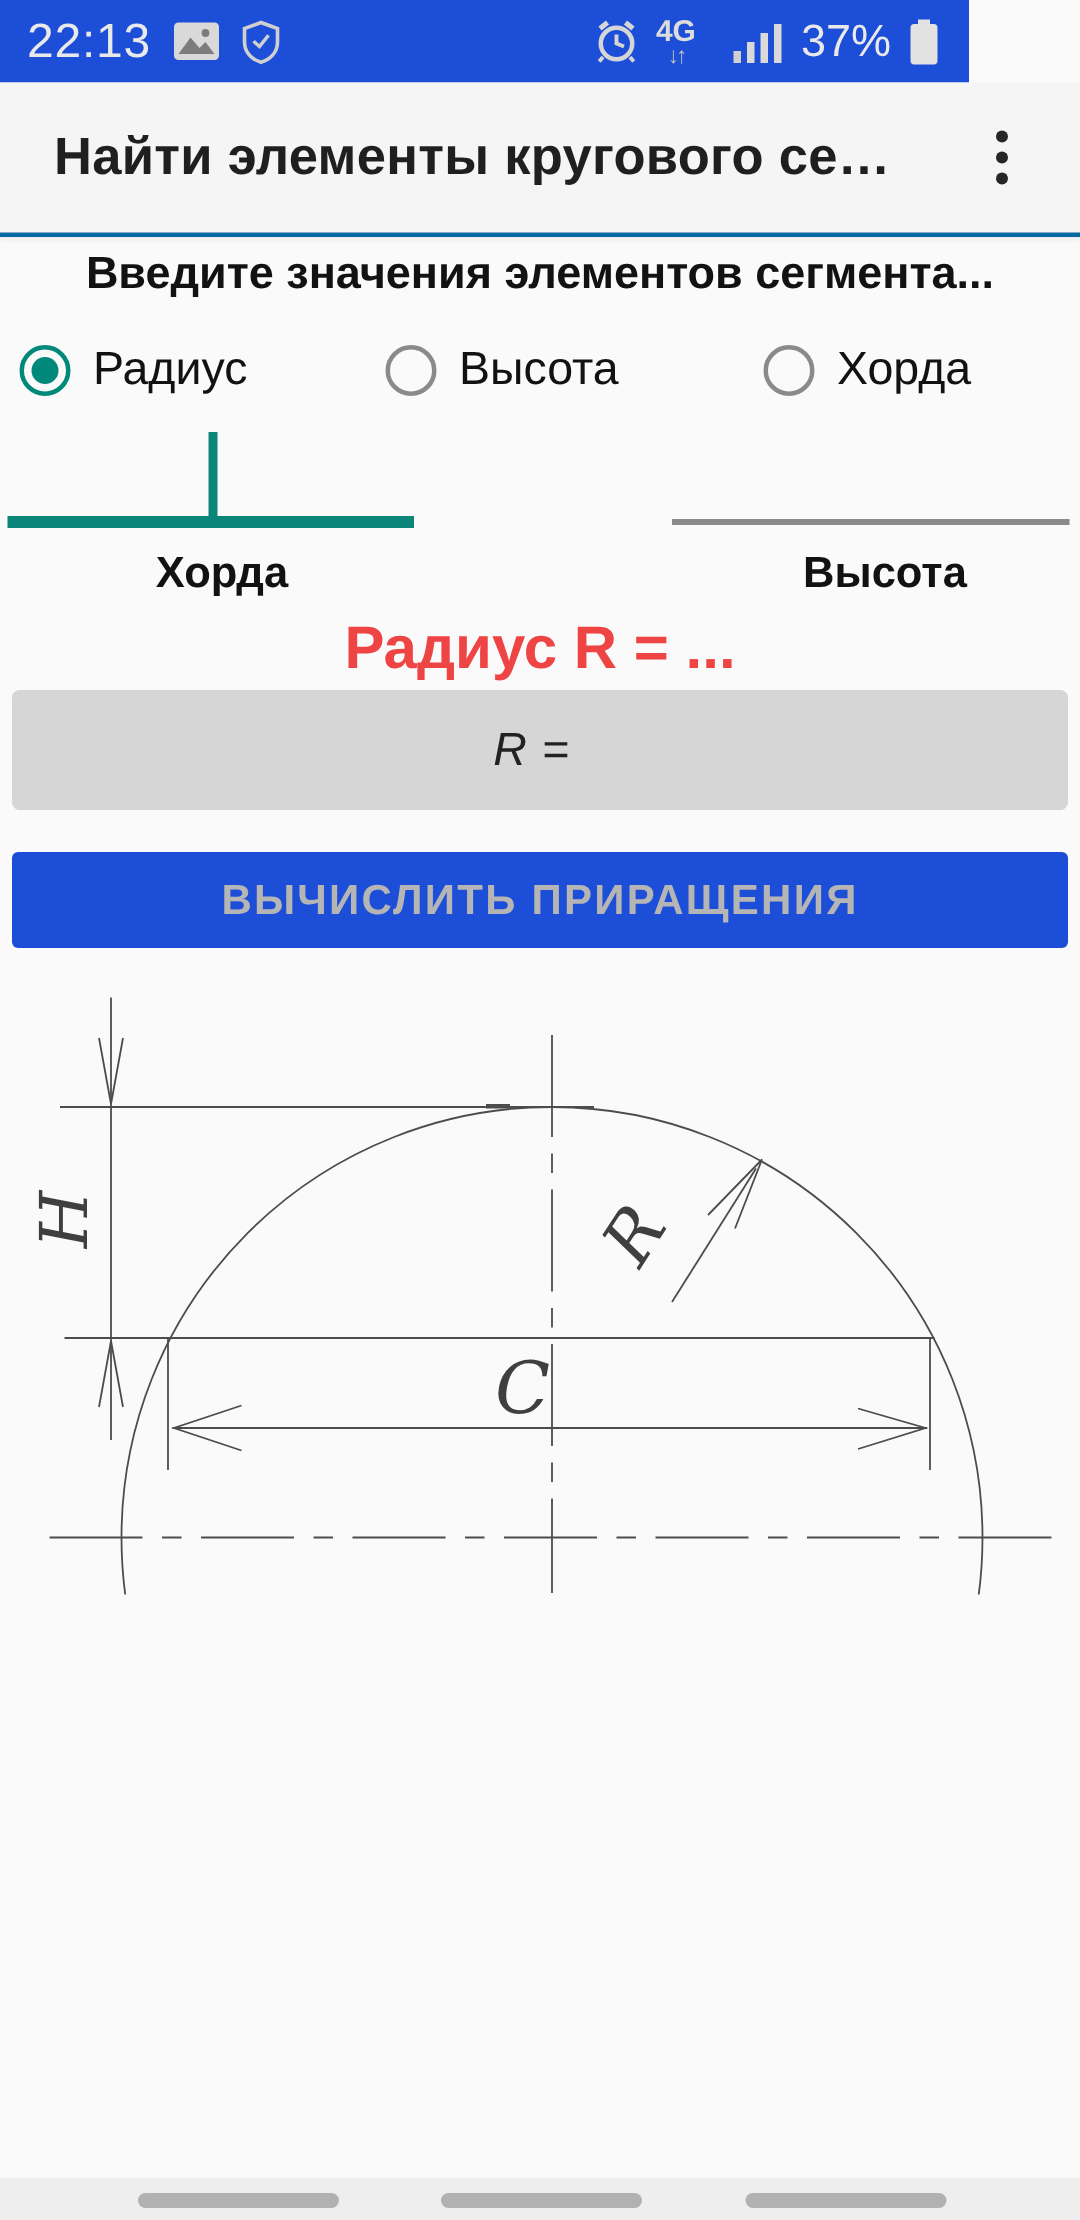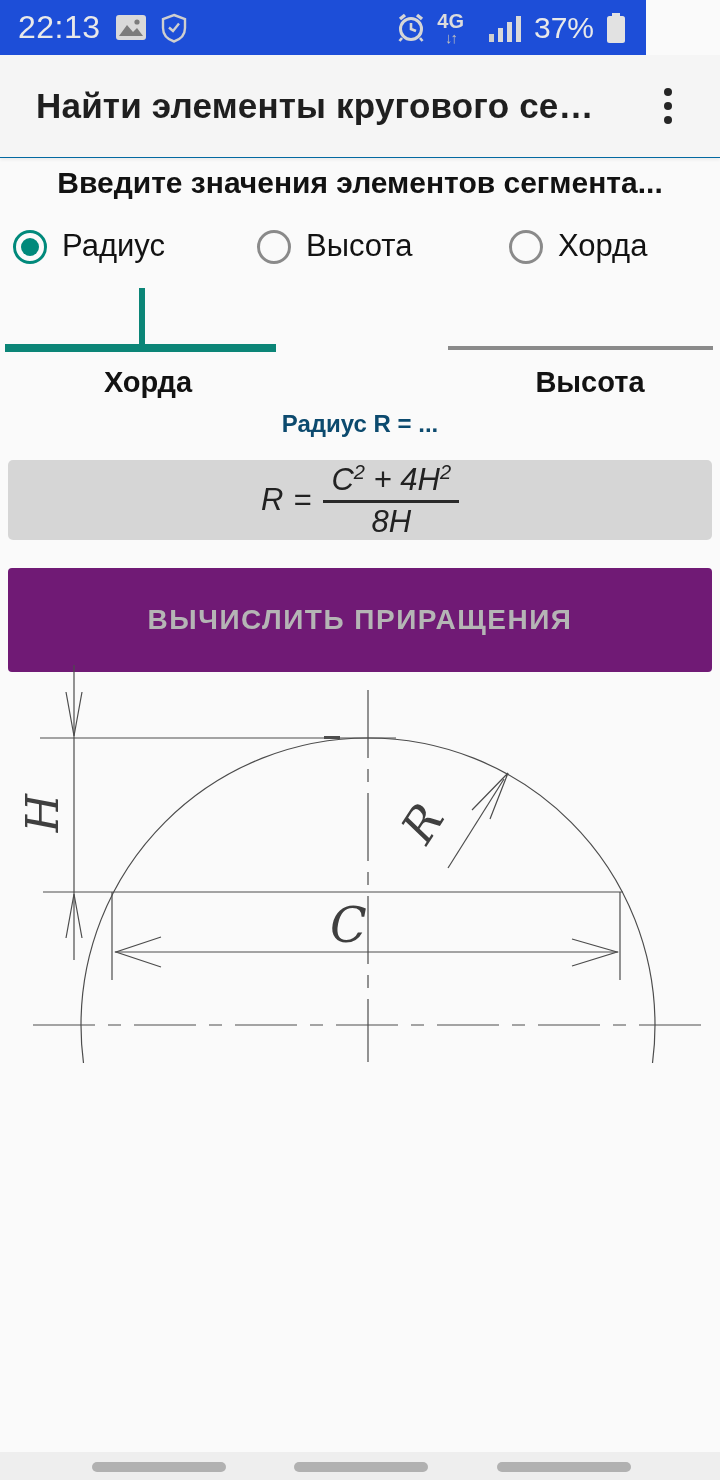--- a/index.html
+++ b/index.html
@@ -13,21 +13,21 @@
   .sb-icon { margin-left:14px; display:flex; align-items:center; }
   .sb-right { margin-left:auto; display:flex; align-items:center; margin-right:10px; }
   .sb-right > * { margin-right:10px; }
   .sb-net { display:flex; flex-direction:column; align-items:center; line-height:1; }
   .sb-net .nt { font-size:20px; font-weight:bold; color:#dcdcdc; }
   .sb-net .na { font-size:15px; color:#bdbdbd; letter-spacing:-2px; margin-top:-1px; }
   .sb-pct { font-size:30px; color:#e9e9e9; }
 
   
   .header { position:absolute; left:0; top:55px; width:720px; height:103px; background:#f5f5f5;
-    border-bottom:1px solid #0369a1; box-shadow:0 2px 3px rgba(0,0,0,0.06); }
+    border-bottom:3px solid #0369a1; box-shadow:0 2px 3px rgba(0,0,0,0.06); }
   .header-title { position:absolute; left:36px; top:0; height:100%; display:flex; align-items:center;
     font-size:35px; font-weight:bold; color:#1f1f1f; letter-spacing:0.2px; }
   .kebab { position:absolute; right:24px; top:0; height:100%; width:56px; display:flex;
     flex-direction:column; align-items:center; justify-content:center; gap:6px; cursor:pointer; }
   .kebab i { width:8px; height:8px; border-radius:50%; background:#262626; }
 
   
   .instruction { position:absolute; left:0; top:166px; width:720px; text-align:center;
     font-size:30px; color:#121212;font-weight:bold; }
 
@@ -46,36 +46,36 @@
   .field-cursor { position:absolute; left:139px; top:288px; width:6px; height:56px; background:#0b8577;
     animation:blink 1.1s steps(1) infinite; }
   @keyframes blink { 50% { opacity:0; } }
   .field-height-line { position:absolute; left:448px; top:346px; width:265px; height:4px; background:#8a8a8a; cursor:text; }
   .field-label { position:absolute; top:366px; font-size:29px; font-weight:bold; color:#121212; text-align:center; }
   .field-label.chord { left:60px; width:176px; }
   .field-label.height { left:500px; width:180px; }
 
   
   .result-caption { position:absolute; left:0; top:410px; width:720px; text-align:center;
-    font-size:24px; font-weight:bold; color:#0c4a6e; }
+    font-size:40px; font-weight:bold; color:#ef4444; }
 
   
   .formula-box { position:absolute; left:8px; top:460px; width:704px; height:80px;
     background:#d6d6d6; border-radius:5px; display:flex; align-items:center; justify-content:center; }
   .formula { display:flex; align-items:center; font-style:italic; color:#222; font-size:31px; }
   .formula .lhs { margin-right:10px; } .formula .eq { margin-right:12px; }
   .fraction { display:flex; flex-direction:column; align-items:center; }
   .fraction .num, .fraction .den { padding:0 8px; line-height:1.1; }
   .fraction .num { border-bottom:3px solid #2a2a2a; padding-bottom:3px; }
   .fraction .den { padding-top:2px; }
   sup.fsup { font-size:20px; }
 
   
-  .calc-btn { position:absolute; left:8px; top:568px; width:704px; height:104px;
-    background:#701a75; border:none; border-radius:4px; font-family:"Liberation Sans",sans-serif;
+  .calc-btn { position:absolute; left:8px; top:568px; width:704px; height:64px;
+    background:#1d4ed8; border:none; border-radius:4px; font-family:"Liberation Sans",sans-serif;
     font-size:28px; font-weight:bold; letter-spacing:1.5px; color:#b5b5b5; cursor:pointer;text-align:center; }
 
   
   .diagram { position:absolute; left:0; top:650px; width:720px; height:420px; }
   .diagram text { font-family:"DejaVu Serif", serif; font-style:italic; fill:#3f3f3f; }
 
   
   .bottom-nav { position:absolute; left:0; top:1452px; width:720px; height:28px; background:#eeeeee; }
   .nav-bar { position:absolute; top:10px; height:10px; width:134px; border-radius:5px; background:#b1b1b1; cursor:pointer; }
   .nav-bar.b0 { left:92px; } .nav-bar.b1 { left:294px; } .nav-bar.b2 { left:497px; }
@@ -162,24 +162,20 @@
 <div class="field-height-line"></div>
 <div class="field-label chord">Хорда</div>
 <div class="field-label height">Высота</div>
 
 <div class="result-caption">Радиус R = ...</div>
 
 <div class="formula-box">
   <div class="formula">
     <span class="lhs">R</span>
     <span class="eq">=</span>
-    <span class="fraction">
-      <span class="num"><span>C</span><sup class="fsup">2</sup><span> + 4</span><span>H</span><sup class="fsup">2</sup></span>
-      <span class="den">8H</span>
-    </span>
   </div>
 </div>
 
 <button class="calc-btn" disabled="">ВЫЧИСЛИТЬ ПРИРАЩЕНИЯ</button>
 
 <svg class="diagram" viewBox="0 650 720 420">
   <defs>
     <clipPath id="diag-clip">
         <rect x="0" y="650" width="720" height="413"></rect>
       </clipPath>

